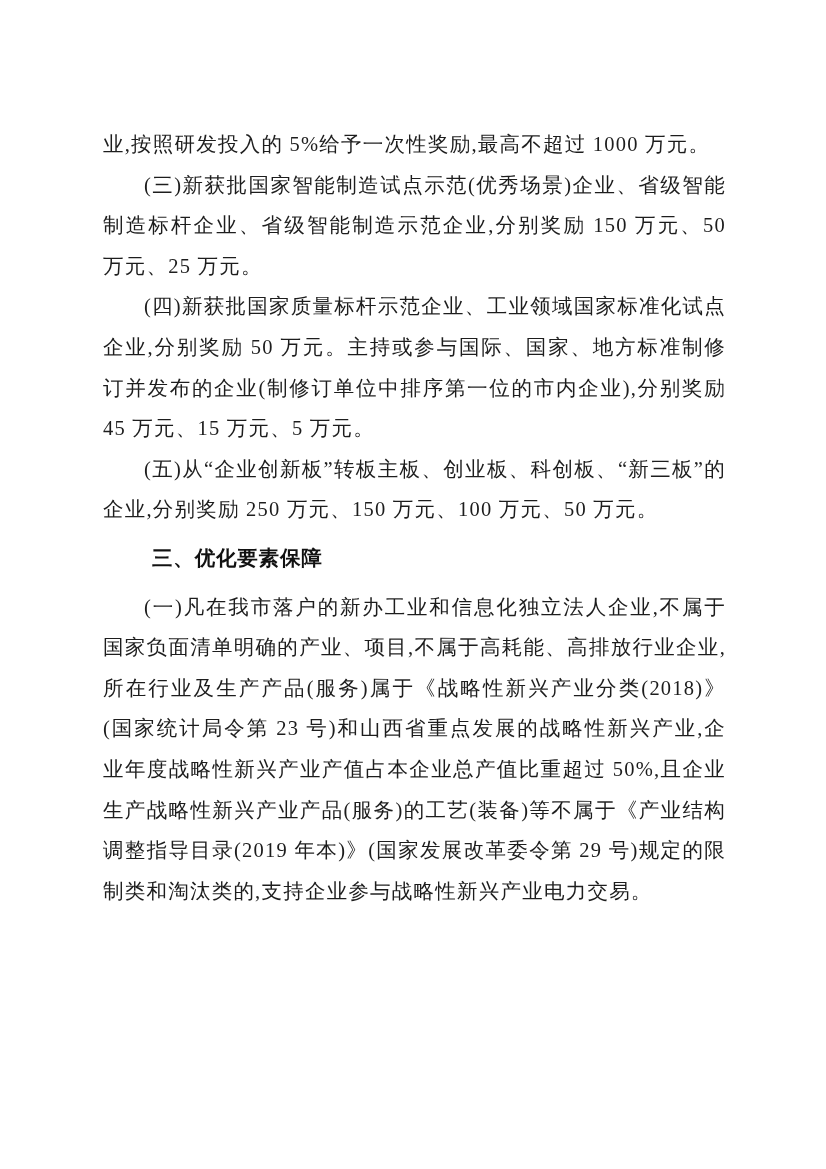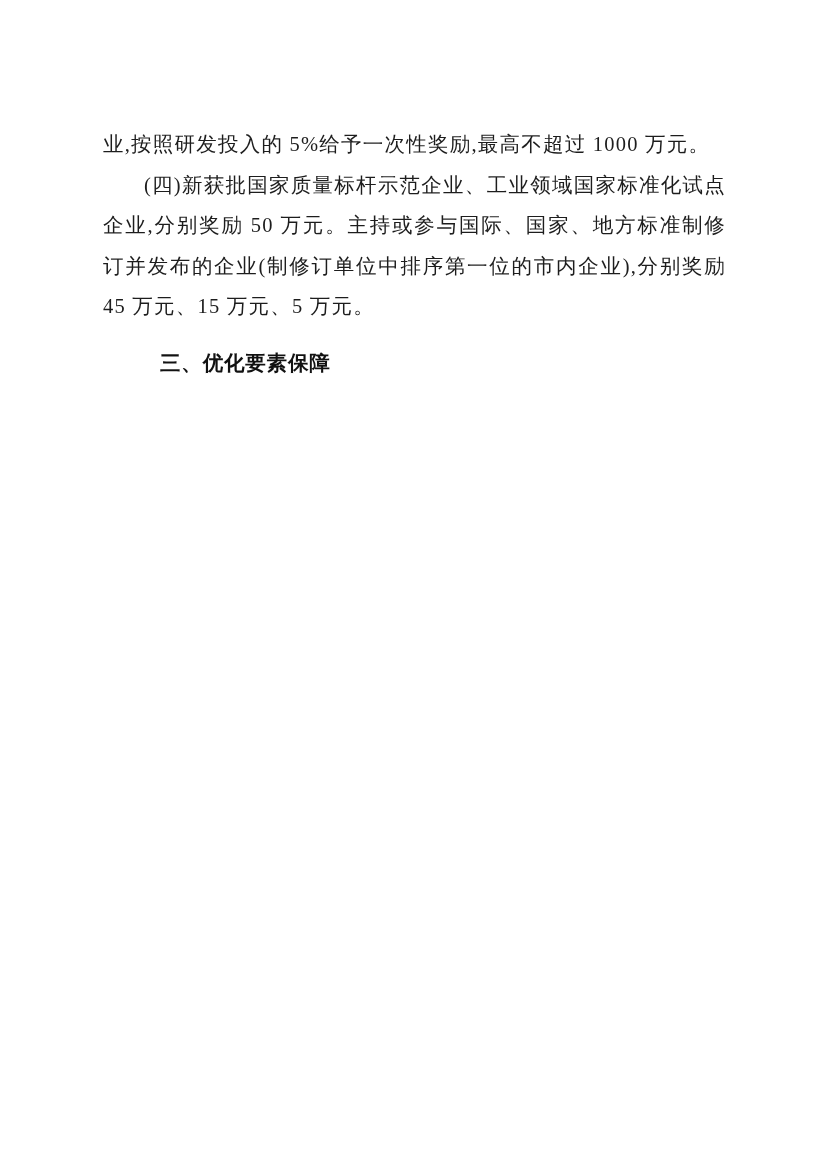--- a/index.html
+++ b/index.html
@@ -28,21 +28,21 @@
   .para {
     margin: 0;
     text-indent: 2em;
     letter-spacing: 0.06em;
     text-justify: inter-character;
   }
   .para.no-indent {
     text-indent: 0;
   }
   .heading {
-    margin: 16px;
+    margin: 8px;
     font-family: "Liberation Sans", "DejaVu Sans", sans-serif;
     font-weight: bold;
     font-size: 20.5px;
     line-height: 40.6px;
     text-indent: 2em;
     letter-spacing: 0.04em;
     color: #111111;
   }
   .footer {
     position: absolute;
@@ -63,20 +63,23 @@
     margin: 0 12px;
     color: #1d1d1d;
   }
 </style>
 </head>
 <body>
 
 <div class="page">
   <div class="content">
     <p class="para no-indent">业,按照研发投入的 5%给予一次性奖励,最高不超过 1000 万元。</p>
+    <p class="para">(三)新获批国家智能制造试点示范(优秀场景)企业、省级智能制造标杆企业、省级智能制造示范企业,分别奖励 150 万元、50 万元、25 万元。</p>
     <p class="para">(四)新获批国家质量标杆示范企业、工业领域国家标准化试点企业,分别奖励 50 万元。主持或参与国际、国家、地方标准制修订并发布的企业(制修订单位中排序第一位的市内企业),分别奖励 45 万元、15 万元、5 万元。</p>
+    <p class="para">(五)从“企业创新板”转板主板、创业板、科创板、“新三板”的企业,分别奖励 250 万元、150 万元、100 万元、50 万元。</p>
     <h2 class="heading">三、优化要素保障</h2>
+    <p class="para">(一)凡在我市落户的新办工业和信息化独立法人企业,不属于国家负面清单明确的产业、项目,不属于高耗能、高排放行业企业,所在行业及生产产品(服务)属于《战略性新兴产业分类(2018)》(国家统计局令第 23 号)和山西省重点发展的战略性新兴产业,企业年度战略性新兴产业产值占本企业总产值比重超过 50%,且企业生产战略性新兴产业产品(服务)的工艺(装备)等不属于《产业结构调整指导目录(2019 年本)》(国家发展改革委令第 29 号)规定的限制类和淘汰类的,支持企业参与战略性新兴产业电力交易。</p>
   </div>
 
   <div class="footer">
     <span class="dash">—</span><span class="num">5</span><span class="dash">—</span>
   </div>
 </div>
 
 </body></html>

